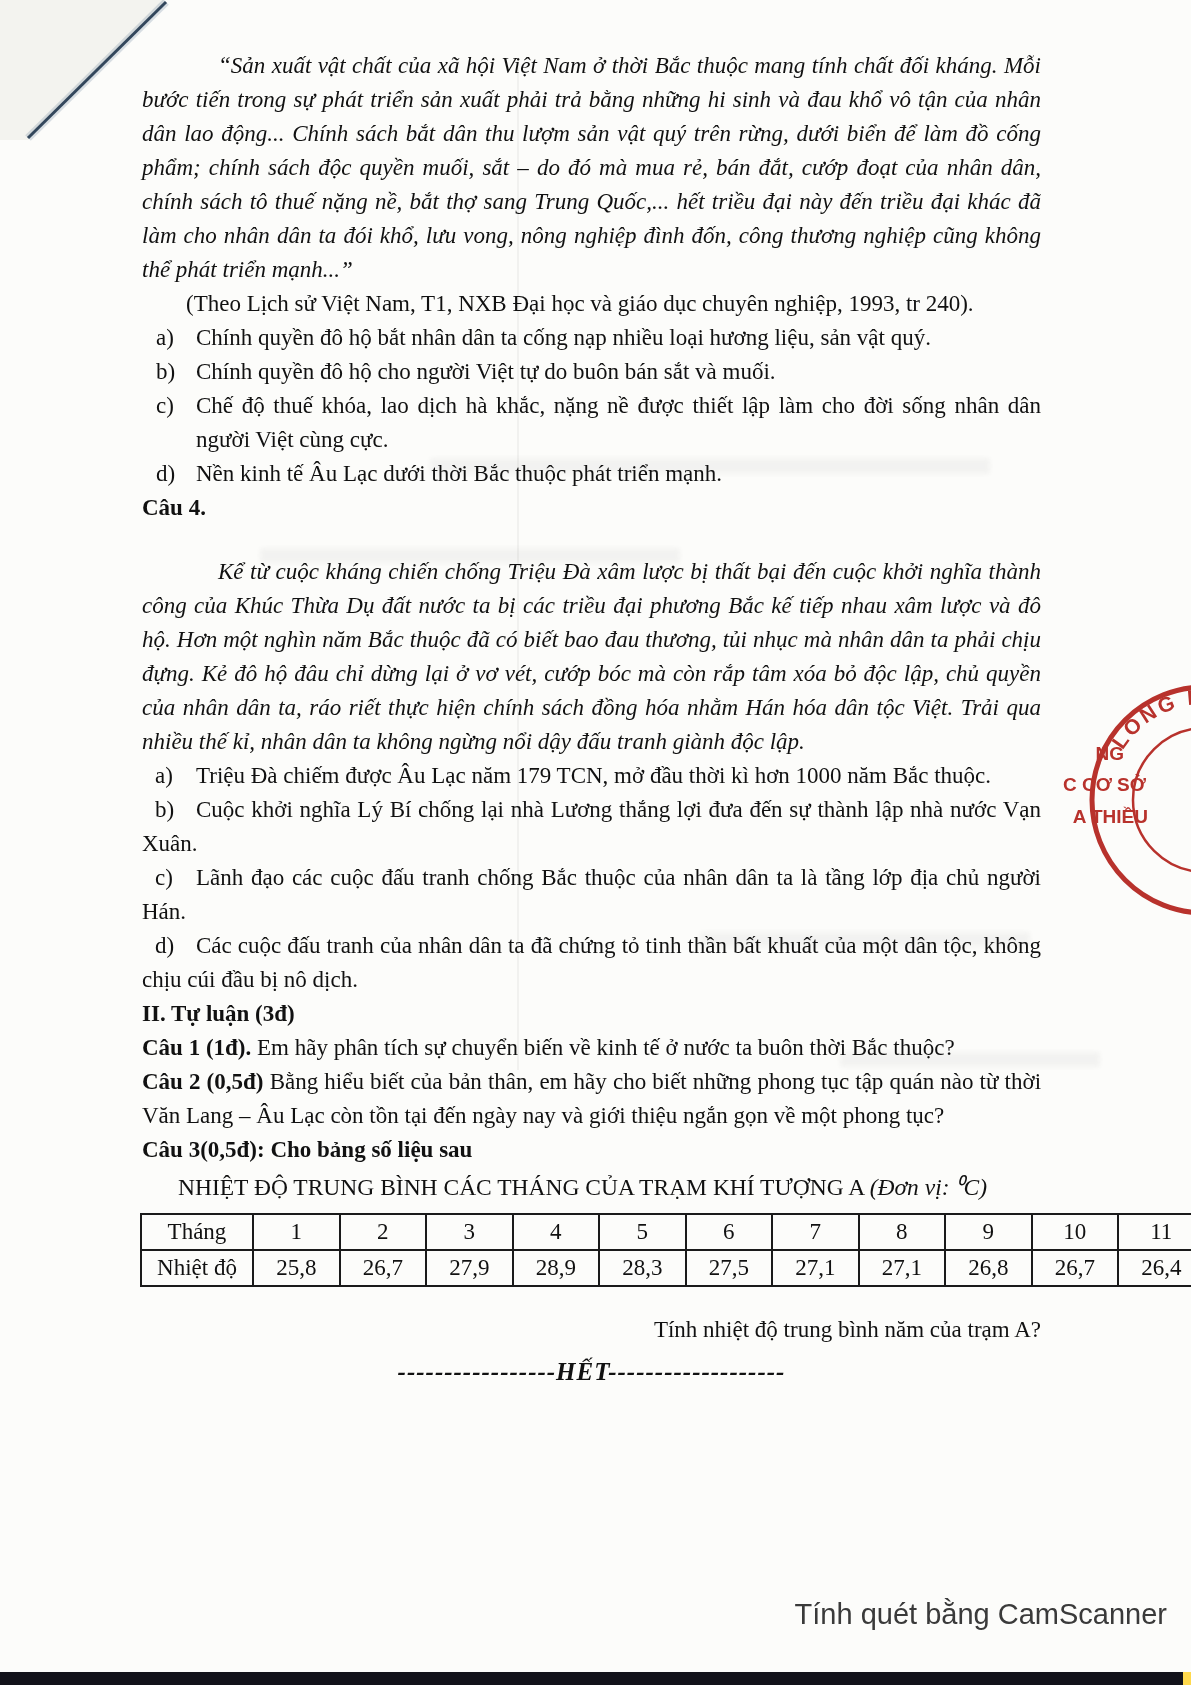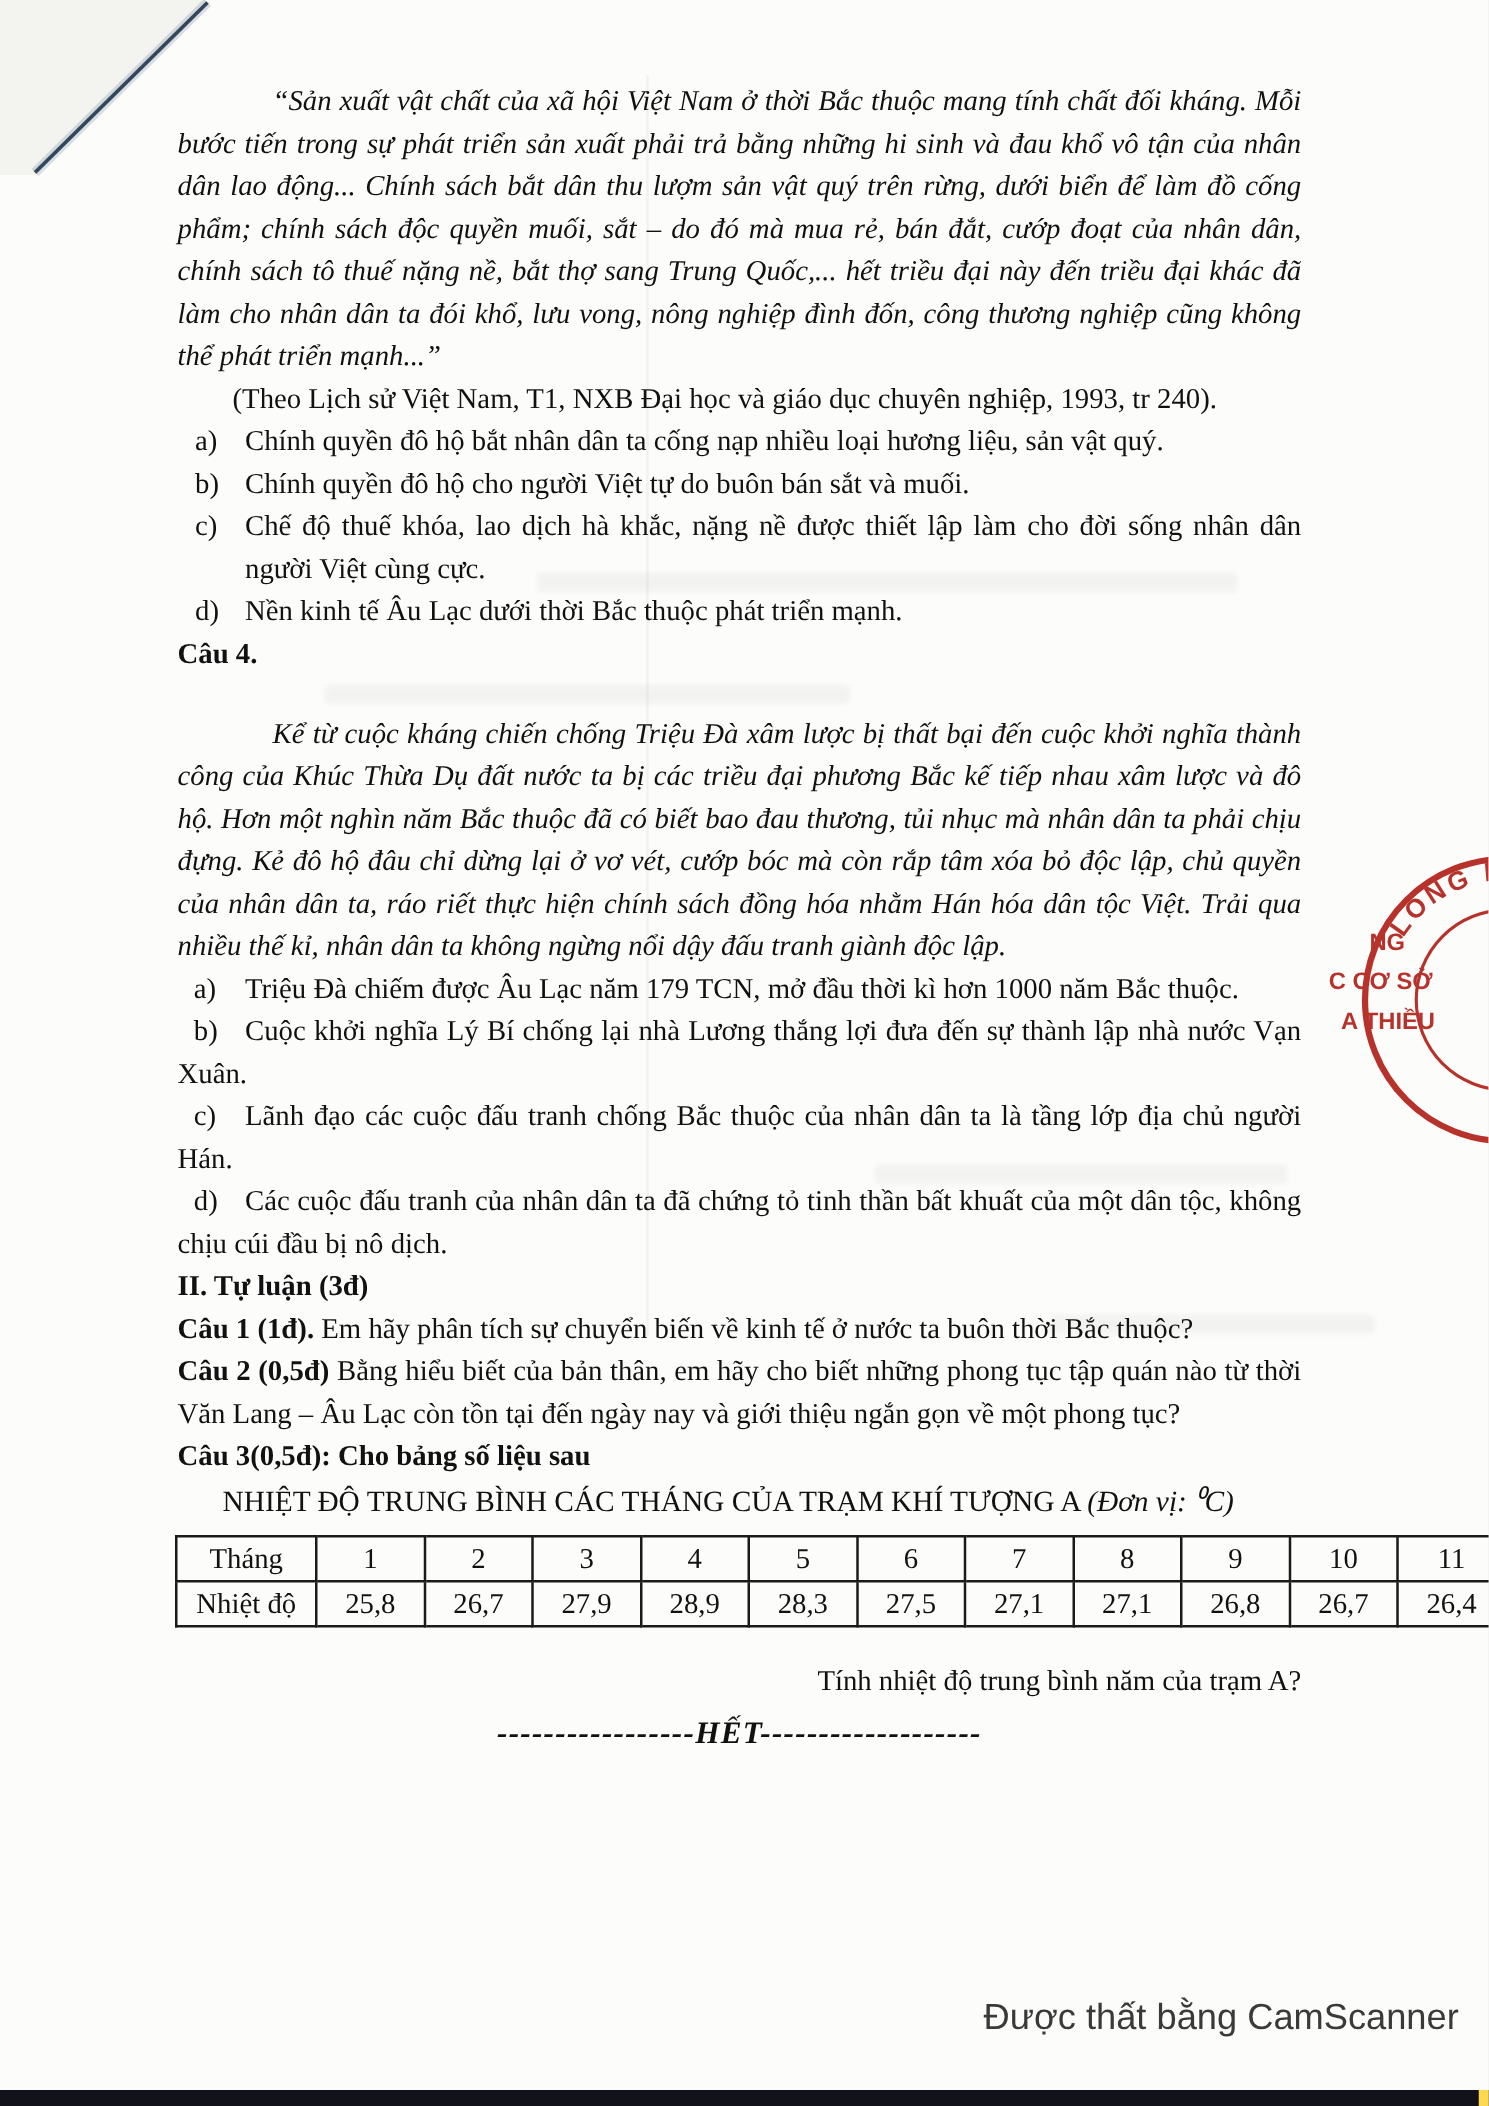--- a/index.html
+++ b/index.html
@@ -6,21 +6,21 @@
   .page{
     position:relative;
     width:1191px;height:1685px;
     margin:0 auto;
     background:#fcfcfa;
     overflow:hidden;
     font-family:"Liberation Serif", serif;
     color:#111;
   }
   .content{
-    position:absolute;left:0;top:16px;width:1191px;
+    position:absolute;left:0;top:1px;width:1191px;
     padding:48px 150px 0 142px;
     box-sizing:border-box;
     font-size:23px;line-height:34px;
     text-align:justify;
   }
   p{margin:0;}
   .quote{font-style:italic;text-indent:76px;}
   .citation{text-indent:44px;text-align:left;}
   .opt-hang{padding-left:54px;text-indent:-40px;}
   .opt-flush{text-indent:13px;}
@@ -177,19 +177,19 @@
       <textPath href="#arcpath" startOffset="10">LONG BIÊN</textPath>
     </text>
     <text class="stamp-arc" fill="#b3231d">
       <textPath href="#arcpath" startOffset="252">T.P HÀ NỘI</textPath>
     </text>
     <text class="stamp-line" fill="#b3231d" x="63" y="88" text-anchor="end">NG</text>
     <text class="stamp-line" fill="#b3231d" x="85" y="119" text-anchor="end">C CƠ SỞ</text>
     <text class="stamp-line" fill="#b3231d" x="87" y="151" text-anchor="end">A THIỀU</text>
   </svg>
 
-  <div class="camscanner">Được thất bằng CamScanner</div>
+  <div class="camscanner">Tính quét bằng CamScanner</div>
 
   <div class="bottom-bar">
     <div class="chip"></div>
   </div>
 
 </div>
 
 </body></html>

